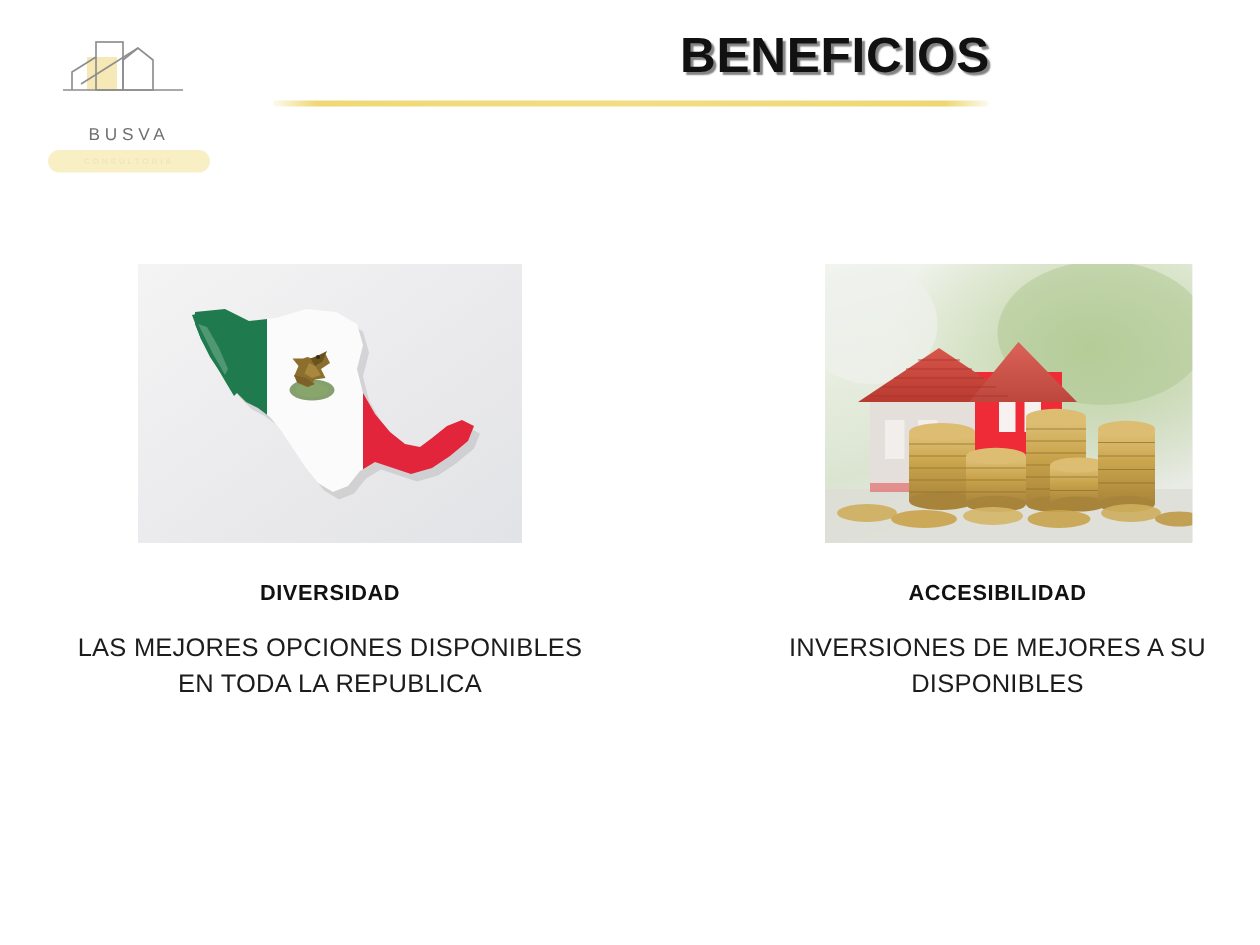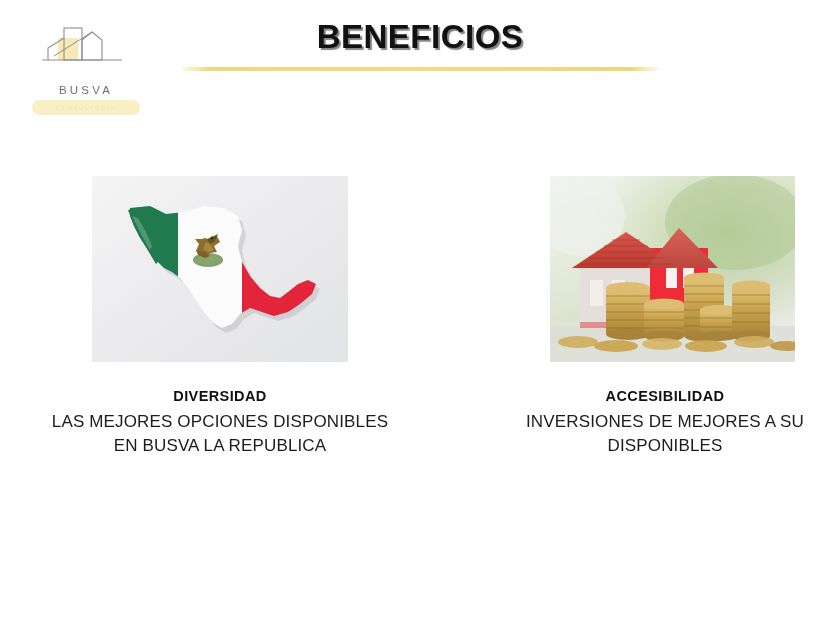--- a/index.html
+++ b/index.html
@@ -69,21 +69,21 @@
     color: #e6d79a;
     white-space: nowrap;
   }
 
   
   .title {
     position: absolute;
     left: 180px;
     top: 18px;
     width: 480px;
-    text-align: center;
+    text-align: right;
     font-size: 33px;
     font-weight: bold;
     letter-spacing: 0.5px;
     color: #111111;
     text-shadow: 2px 2px 1px rgba(90,90,90,.75);
     font-family: "Liberation Sans", sans-serif;
   }
   .title-rule {
     position: absolute;
     left: 182px;
@@ -135,21 +135,21 @@
   .caption {
     margin-top: 24px;
     text-align: center;
     line-height: 1.42;
   }
   .caption-title {
     font-size: 14.5px;
     font-weight: bold;
     letter-spacing: 0.4px;
     color: #111;
-    margin-bottom: 3px;
+    margin-bottom: 13px;
   }
   .caption-body {
     font-size: 17px;
     font-weight: 400;
     letter-spacing: 0.15px;
     color: #1c1c1c;
   }
 </style>
 </head>
 <body>
@@ -225,21 +225,21 @@
           <path d="M-2 -4 L2 -2 L6 4 L0 6 L-5 3 Z" fill="#a8883c"></path>
           <circle cx="4" cy="-8" r="1.4" fill="#3a2c10"></circle>
           <path d="M-12 4 L-4 6 L2 10 L-3 12 L-10 9 Z" fill="#7d6128"></path>
         </g>
       </svg>
     </div>
 
     <div class="caption">
       <div class="caption-title">DIVERSIDAD</div>
       <div class="caption-body">LAS MEJORES OPCIONES DISPONIBLES</div>
-      <div class="caption-body">EN BUSVA LA REPUBLICA</div>
+      <div class="caption-body">EN TODA LA REPUBLICA</div>
     </div>
   </div>
 
   <div class="col col-right">
     <div class="photo photo-right">
       <svg viewBox="0 0 245 186" class="hc-svg">
         <defs>
           <linearGradient id="hcbg" x1="0" y1="0" x2="0.35" y2="1">
             <stop offset="0%" stop-color="#f2f4ef"></stop>
             <stop offset="35%" stop-color="#e8eee0"></stop>

